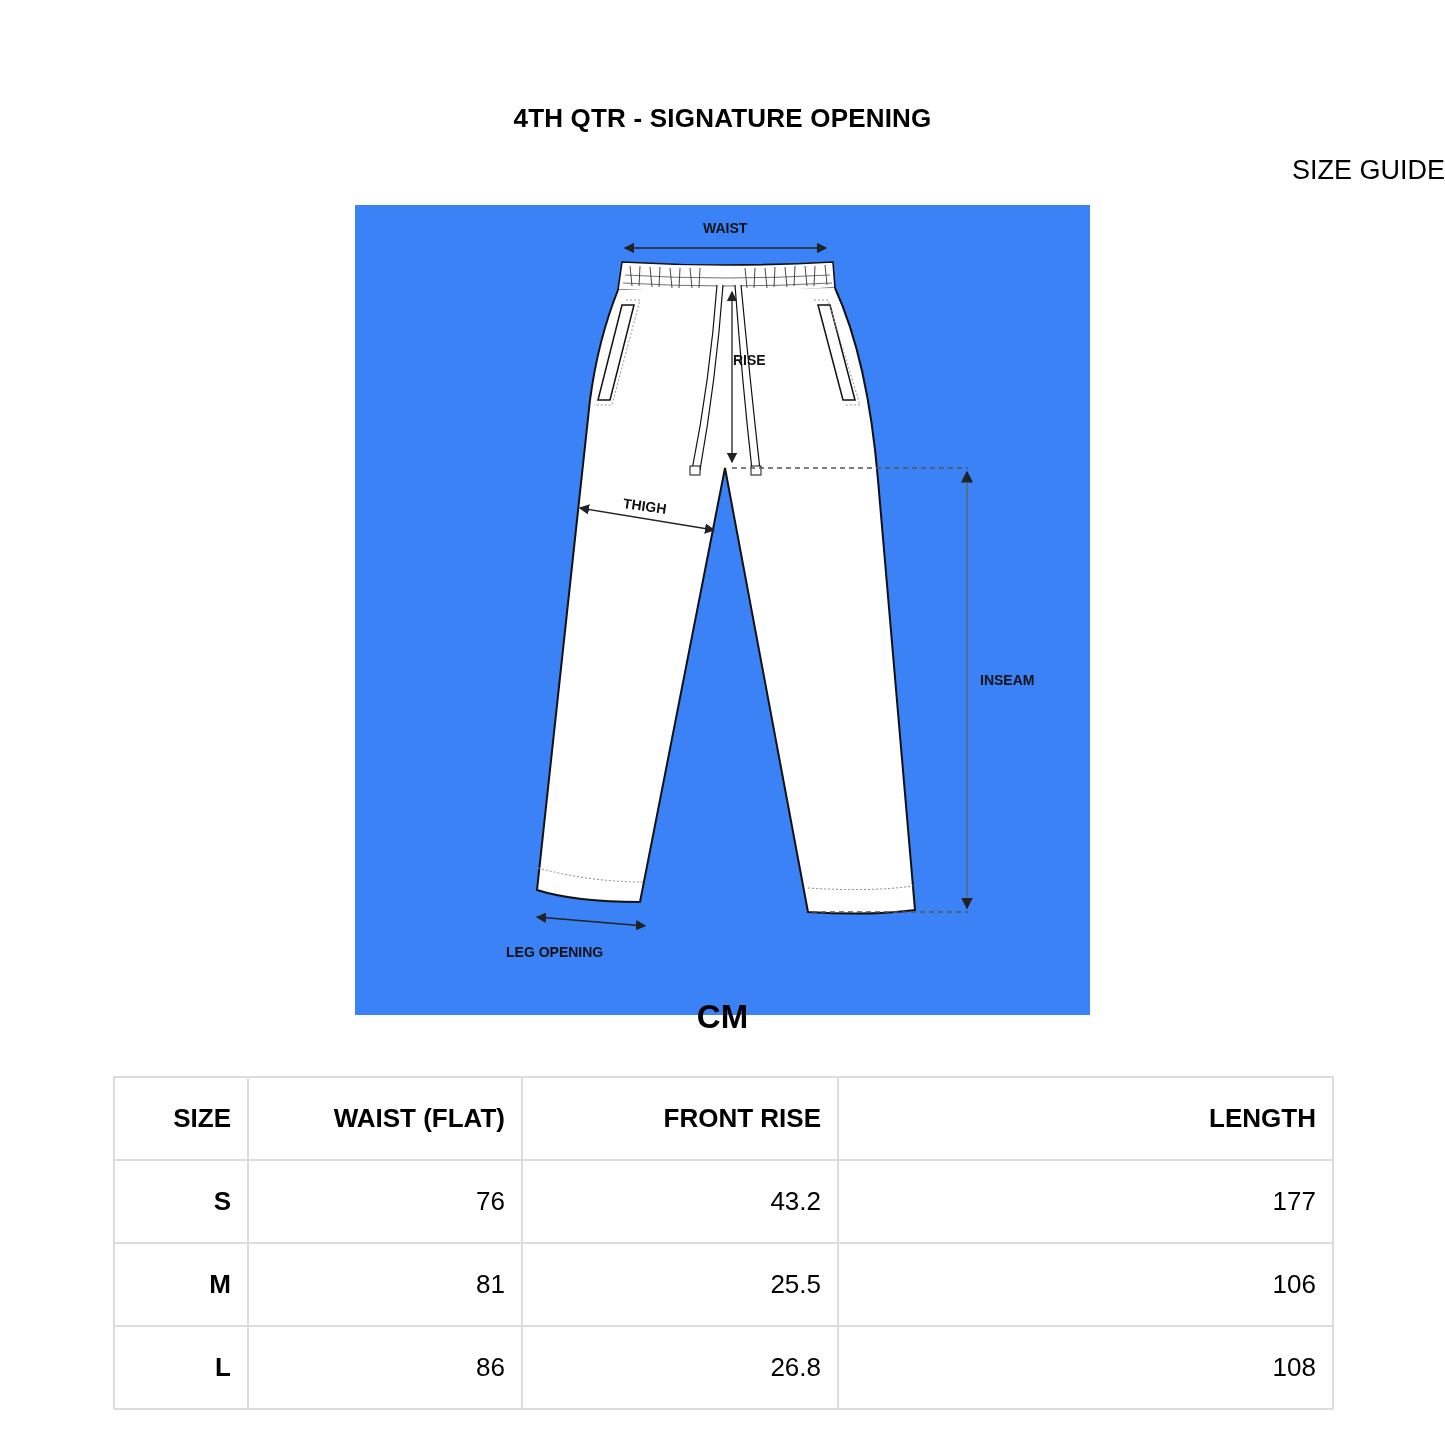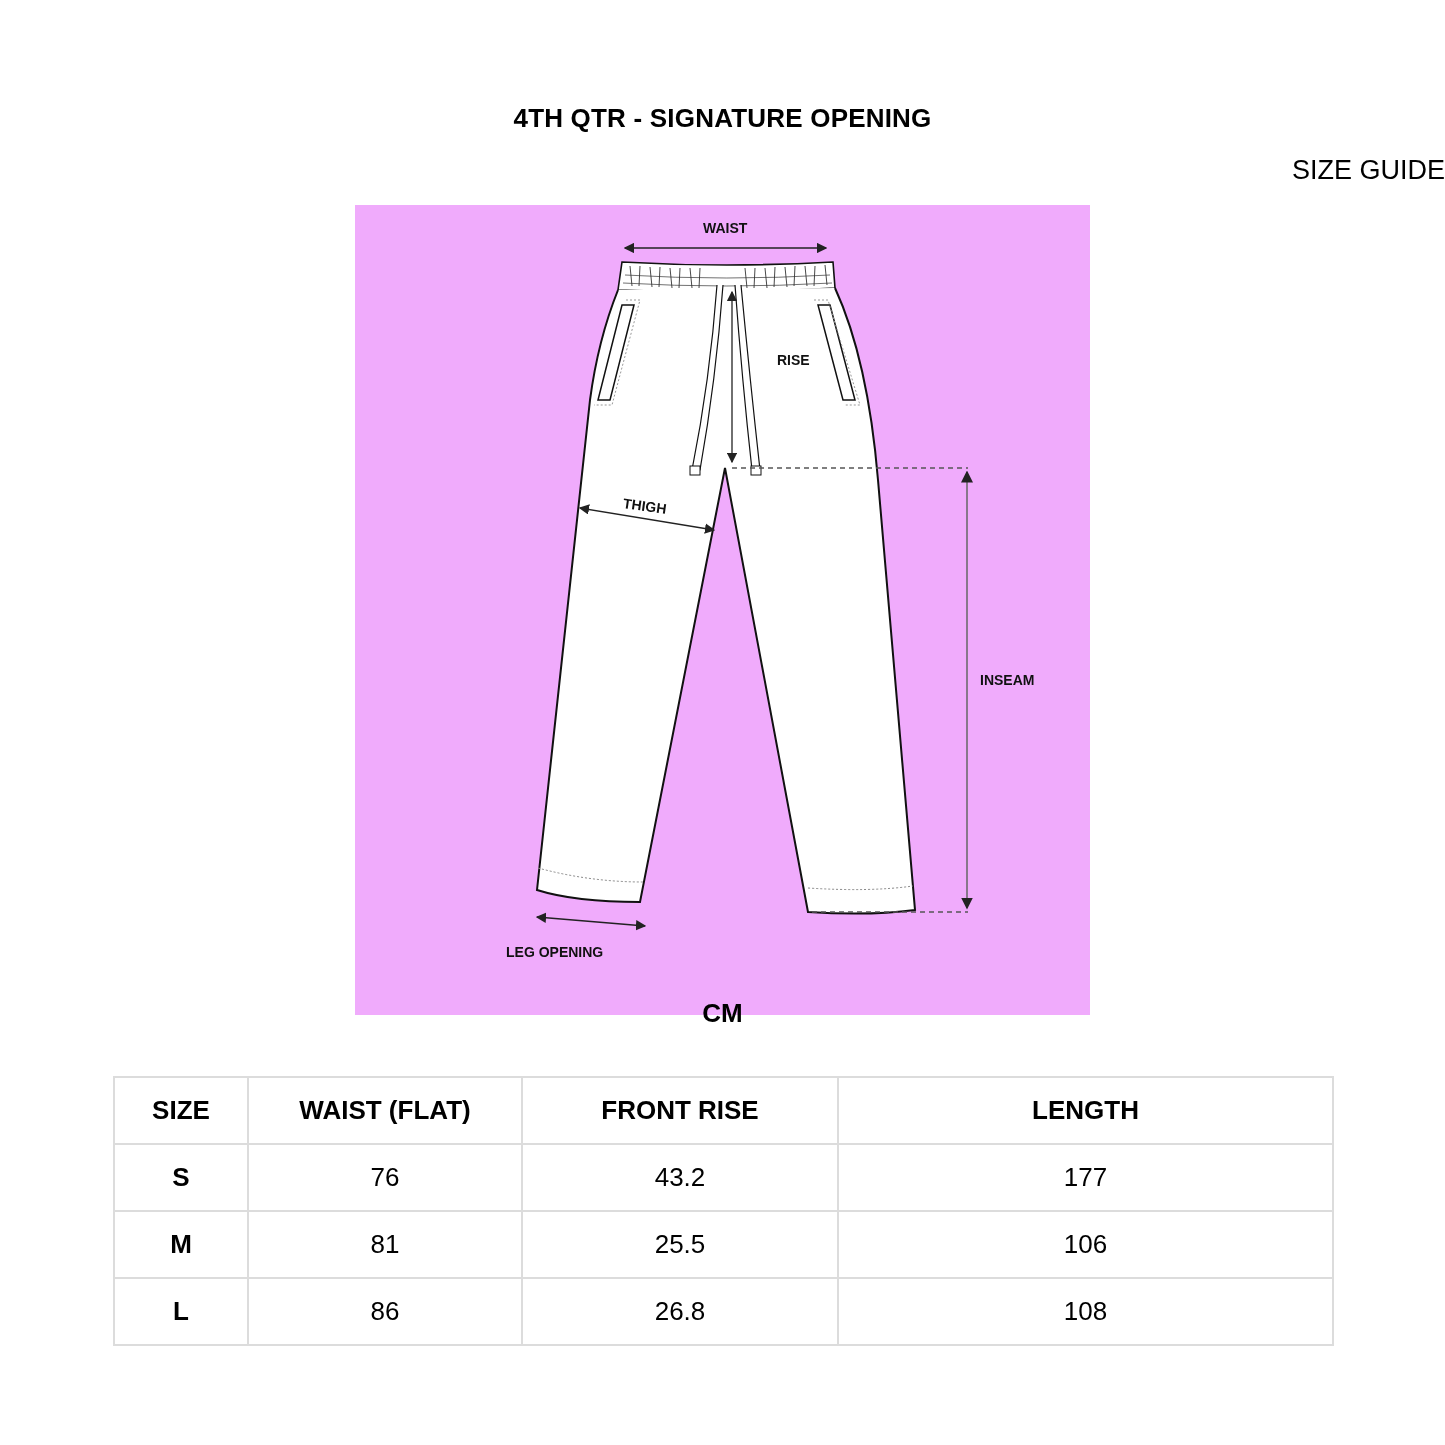--- a/index.html
+++ b/index.html
@@ -3,30 +3,30 @@
   <meta charset="utf-8">
   <style>
     html, body { margin: 0; padding: 0; background: #ffffff; }
     body { width: 1445px; height: 1445px; position: relative; overflow: hidden;
            font-family: "Liberation Sans", sans-serif; color: #000; }
     .title { position: absolute; top: 103px; left: 0; width: 1445px; text-align: center;
              font-weight: bold; font-size: 26px; letter-spacing: 0.2px; }
     .subtitle { position: absolute; top: 155px; left: 0; width: 1445px; text-align: right;
                 font-size: 27px; }
     .diagram-panel { position: absolute; left: 355px; top: 205px; width: 735px; height: 810px;
-                     background: #f0abfc; }
+                     background: #3b82f6; }
     .diagram-svg { position: absolute; left: 0; top: 0; }
     .dlabel { position: absolute; font-weight: bold; font-size: 14px; color: #111;
               font-family: "Liberation Sans", sans-serif; }
     .unit { position: absolute; top: 998px; left: 0; width: 1445px; text-align: center;
-            font-weight: bold; font-size: 26px; }
+            font-weight: bold; font-size: 33px; }
     table.size-table { position: absolute; left: 113px; top: 1076px; width: 1219px;
                        border-collapse: collapse; table-layout: fixed; }
-    .size-table th, .size-table td { border: 2px solid #dcdcdc; height: 49px; text-align: center;
-                                     font-size: 26px; padding: 8px; }
+    .size-table th, .size-table td { border: 2px solid #dcdcdc; height: 49px; text-align: right;
+                                     font-size: 26px; padding: 16px; }
     .size-table th { font-weight: bold; }
     .size-table td.size-cell { font-weight: bold; }
   </style>
 </head>
 <body>
 
 <div class="title">4TH QTR - SIGNATURE OPENING</div>
 <div class="subtitle">SIZE GUIDE</div>
 
 <div class="diagram-panel">
@@ -61,21 +61,21 @@
     <line x1="625" y1="248" x2="826" y2="248" stroke="#222" stroke-width="1.3" marker-start="url(#arr)" marker-end="url(#arr)"></line>
     <line x1="732" y1="292" x2="732" y2="462" stroke="#222" stroke-width="1.3" marker-start="url(#arr)" marker-end="url(#arr)"></line>
     <line x1="580" y1="508" x2="714" y2="530" stroke="#222" stroke-width="1.3" marker-start="url(#arr)" marker-end="url(#arr)"></line>
     <line x1="732" y1="468" x2="968" y2="468" stroke="#555" stroke-width="1.3" stroke-dasharray="5,4"></line>
     <line x1="812" y1="912" x2="968" y2="912" stroke="#555" stroke-width="1.3" stroke-dasharray="5,4"></line>
     <line x1="967" y1="472" x2="967" y2="908" stroke="#666" stroke-width="1.5" marker-start="url(#arr)" marker-end="url(#arr)"></line>
     <line x1="537" y1="917" x2="645" y2="926" stroke="#222" stroke-width="1.3" marker-start="url(#arr)" marker-end="url(#arr)"></line>
   </svg>
 
   <div class="dlabel" style="left:348px; top:15px;">WAIST</div>
-  <div class="dlabel" style="left:394px; top:147px;padding-left:28px;">RISE</div>
+  <div class="dlabel" style="left:378px; top:147px;">RISE</div>
   <div class="dlabel" style="left:268px; top:293px; transform:rotate(8deg);">THIGH</div>
   <div class="dlabel" style="left:625px; top:467px;">INSEAM</div>
   <div class="dlabel" style="left:151px; top:739px;">LEG OPENING</div>
 </div>
 
 <div class="unit">CM</div>
 
 <table class="size-table">
   <colgroup>
     <col style="width:134px">

